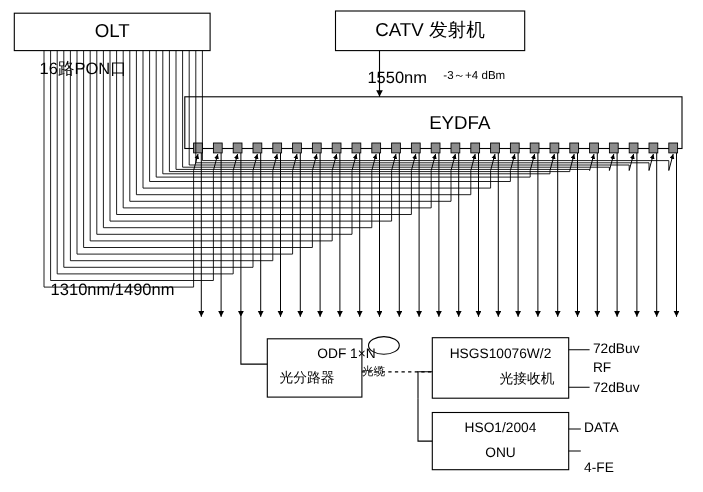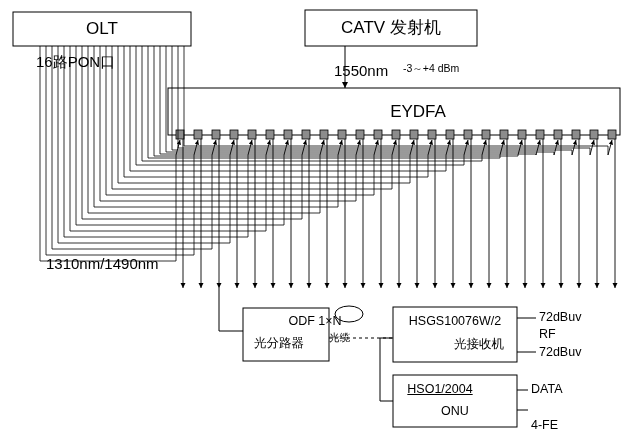--- a/index.html
+++ b/index.html
@@ -203,21 +203,21 @@
   <div class="lbl t10" style="left:46px;top:255px;text-align:center;">1310nm/1490nm</div>
 
   <div class="box-label t13" style="left:243px;top:312px;width:86px;height:20px;padding-left:29px;">ODF 1×N</div>
   <div class="box-label t13" style="left:243px;top:334px;width:72px;height:20px;">光分路器</div>
 
   <div class="lbl t11" style="left:329px;top:331px;">光缆</div>
 
   <div class="box-label t13" style="left:393px;top:312px;width:124px;height:20px;">HSGS10076W/2</div>
   <div class="box-label t13" style="left:393px;top:335px;width:124px;height:20px;margin-left:24px;">光接收机</div>
 
-  <div class="box-label t13" style="left:378px;top:380px;width:124px;height:20px;text-decoration:underline;">HSO1/2004</div>
+  <div class="box-label t13" style="left:393px;top:380px;width:124px;height:20px;">HSO1/2004</div>
   <div class="box-label t13" style="left:393px;top:402px;width:124px;height:20px;">ONU</div>
 
   <div class="lbl t13" style="left:539px;top:310px;">72dBuv</div>
   <div class="lbl t13" style="left:539px;top:327px;">RF</div>
   <div class="lbl t13" style="left:539px;top:345px;">72dBuv</div>
 
   <div class="lbl t13" style="left:531px;top:382px;">DATA</div>
   <div class="lbl t13" style="left:531px;top:402px;margin-top:16px;">4-FE</div>
 
 </div>

